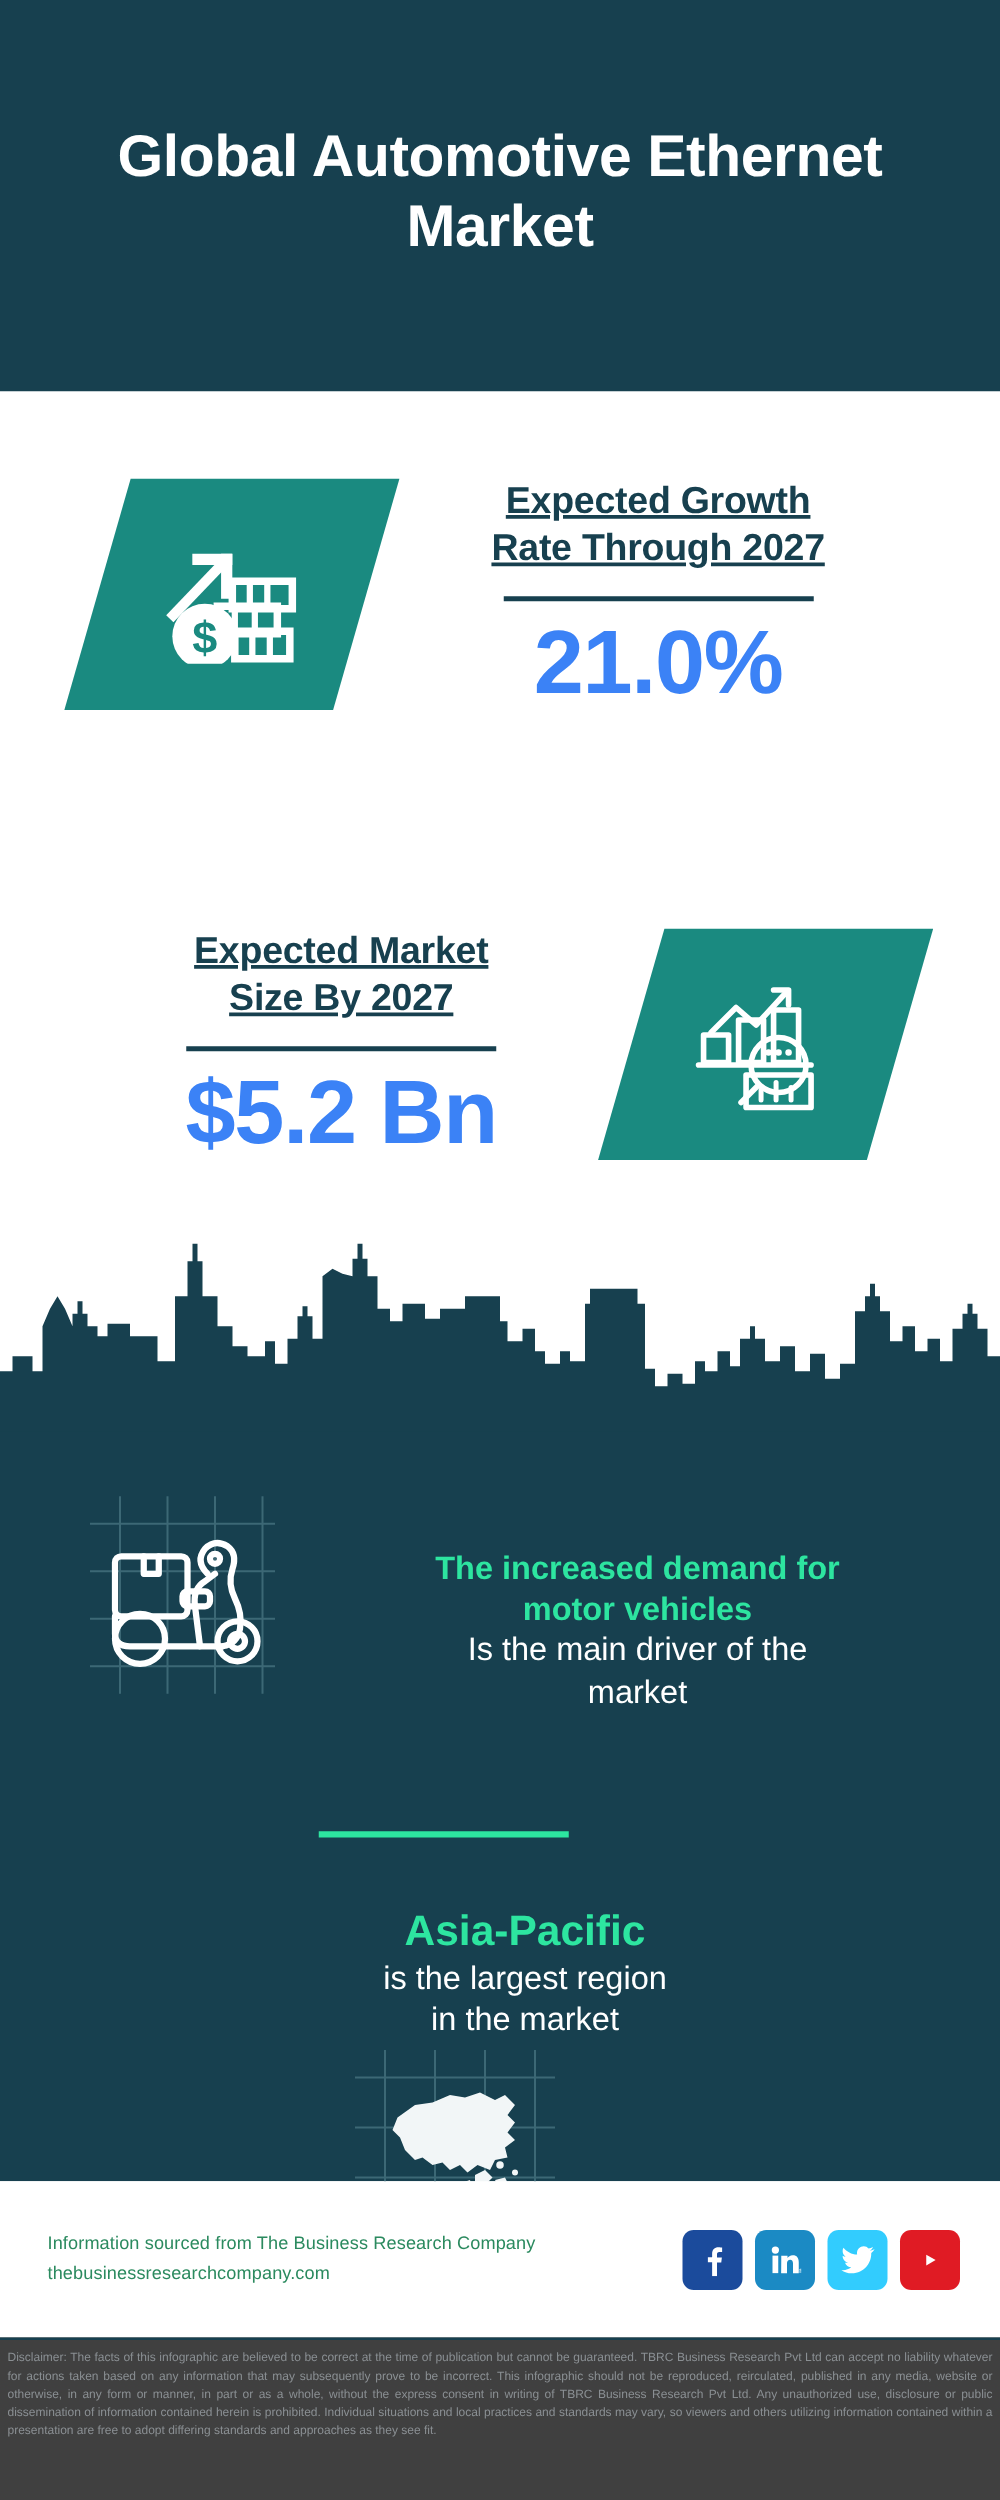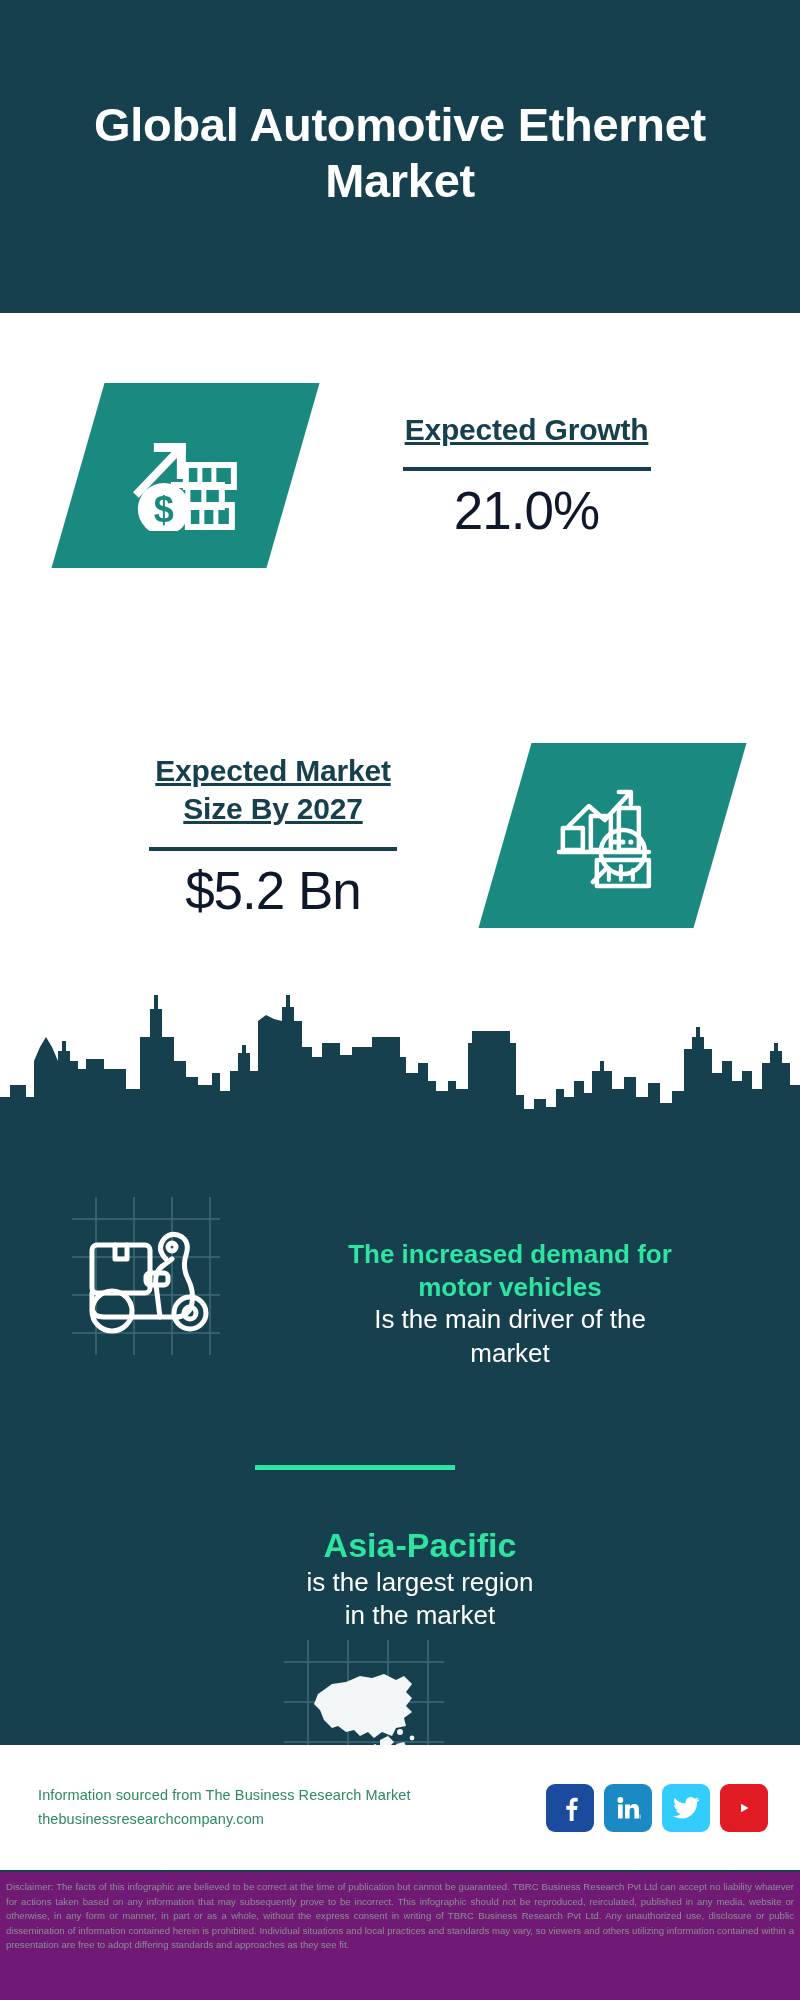--- a/index.html
+++ b/index.html
@@ -45,21 +45,21 @@
   .stat-label {
     color:#17404f; font-size:30px; font-weight:bold; line-height:1.28;
     letter-spacing:-0.2px;
     text-decoration:underline;
   }
   .stat-rule {
     width:248px; height:4px; background:#17404f;
     margin:18px auto 12px auto;
   }
   .stat-value {
-    color:#0f172a; font-size:53px; font-weight:normal; line-height:1.05;
+    color:#3b82f6; font-size:72px; font-weight:bold; line-height:1.05;
     letter-spacing:-1px;
   }
 
   .stat-1 .badge { margin-left:78px; }
   .stat-1 .stat-text { padding-right:40px; }
   .stat-2 .badge { margin-right:80px; }
   .stat-2 .stat-text { padding-left:41px; }
 
   
   .darkpanel {
@@ -116,21 +116,21 @@
     width:48px; height:48px; border-radius:9px;
     display:flex; align-items:center; justify-content:center;
   }
   .soc-fb { background:#1b4b9c; }
   .soc-li { background:#1b8ac4; }
   .soc-tw { background:#32ccfe; }
   .soc-yt { background:#e01b24; }
 
   .disclaimer-wrap {
     position:absolute; left:0; top:1870px; width:800px; height:130px;
-    background:#701a75; border-top:2px solid #17404f;
+    background:#404040; border-top:2px solid #17404f;
     padding:8px 4px 0 4px;
   }
   .disclaimer {
     color:#8a8f93; font-size:9.6px; line-height:1.52; text-align:justify;
     padding:0 2px;
   }
 </style>
 </head>
 <body>
 
@@ -161,20 +161,21 @@
           <line x1="76" y1="84" x2="76" y2="106"></line>
           <line x1="90" y1="84" x2="90" y2="106"></line>
         </g>
         <circle cx="38" cy="88" r="26" fill="#ffffff"></circle>
         <text x="38" y="101" font-family="'Liberation Sans',sans-serif" font-size="36" font-weight="bold" fill="#1a8a80" text-anchor="middle">$</text>
       </svg>
     </div>
     <div class="stat-text">
       <div class="stat-label">
         <span>Expected Growth</span><br>
+        <span>Rate Through 2027</span>
       </div>
       <div class="stat-rule"></div>
       <div class="stat-value">21.0%</div>
     </div>
   </div>
 
   <div class="stat stat-2">
     <div class="stat-text">
       <div class="stat-label">
         <span>Expected Market</span><br>
@@ -307,21 +308,21 @@
           <circle cx="124" cy="100" r="3"></circle>
           <circle cx="136" cy="106" r="2.4"></circle>
           <circle cx="100" cy="126" r="2.2"></circle>
         </g>
       </svg>
     </div>
   </div>
 
   <div class="footer">
     <div class="footer-text">
-      <div class="footer-line">Information sourced from The Business Research Market</div>
+      <div class="footer-line">Information sourced from The Business Research Company</div>
       <div class="footer-line">thebusinessresearchcompany.com</div>
     </div>
     <div class="social">
       <div class="soc soc-fb">
         <svg width="26" height="26" viewBox="0 0 26 26">
           <path fill="#ffffff" d="M16.6 26V14.9h3.4l.5-4h-3.9V8.4c0-1.1.3-1.9 2-1.9h2.1V2.9c-.4 0-1.6-.2-3-.2-3 0-5 1.8-5 5.1v2.9H9.3v4h3.4V26z"></path>
         </svg>
       </div>
       <div class="soc soc-li">
         <svg width="26" height="26" viewBox="0 0 26 26">

